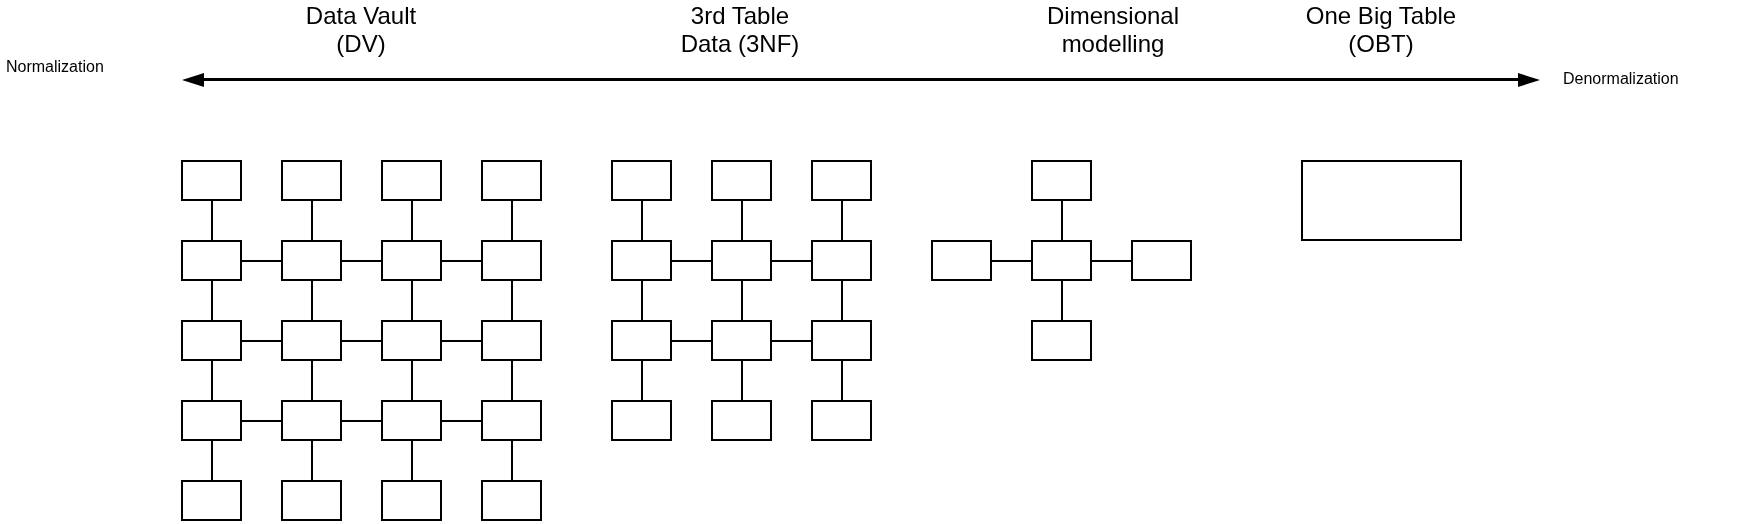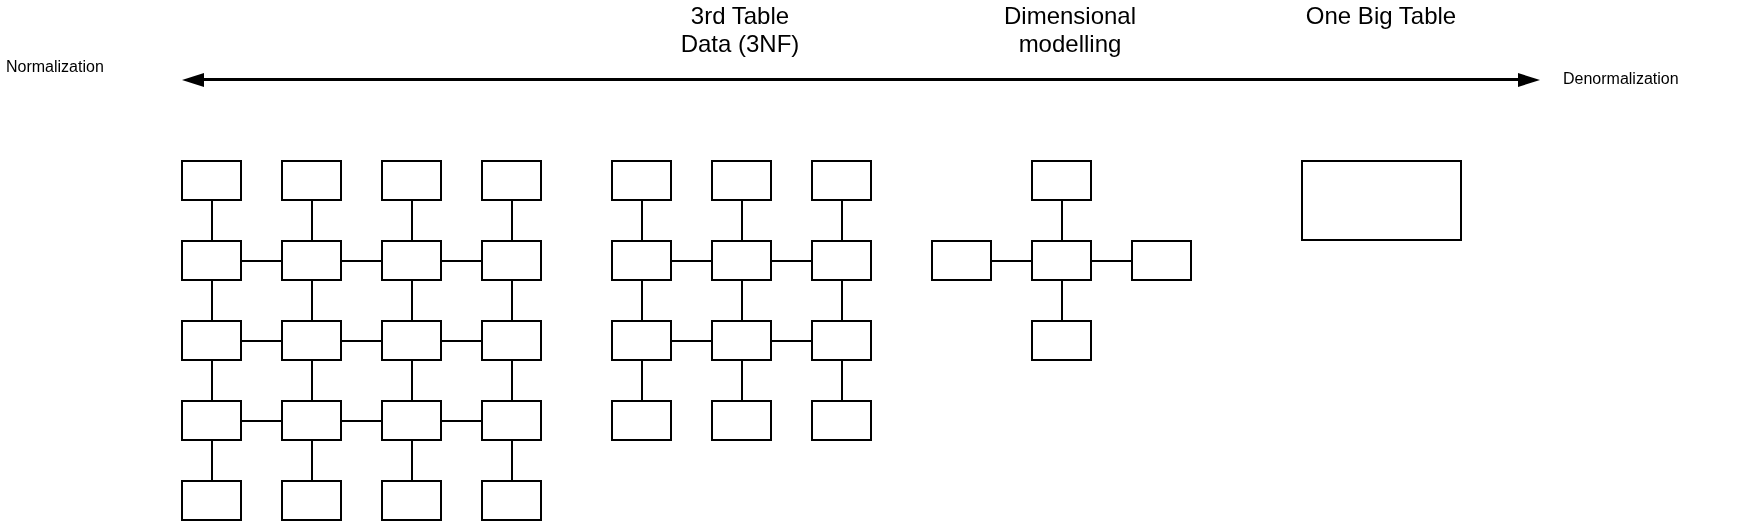--- a/index.html
+++ b/index.html
@@ -69,33 +69,38 @@
 <div class="canvas">
 
   <span class="axis-label left">Normalization</span>
 
   <div class="arrow-shaft"></div>
   <div class="arrow-head left"></div>
   <div class="arrow-head right"></div>
 
   <span class="axis-label right">Denormalization</span>
 
+  <div class="model-label" style="left:361px">
+    <div>Data Vault</div>
+    <div>(DV)</div>
+  </div>
 
   <div class="model-label" style="left:740px">
     <div>3rd Table</div>
     <div>Data (3NF)</div>
   </div>
 
-  <div class="model-label" style="left:1070px">
+  <div class="model-label" style="left:1113px">
     <div>Dimensional</div>
     <div>modelling</div>
   </div>
 
   <div class="model-label" style="left:1381px">
     <div>One Big Table</div>
+    <div>(OBT)</div>
   </div>
 
   <div id="schema-data-vault" class="schema" style="left: 181px; top: 160px;">
       <div class="tbox" style="left: 0px; top: 0px; width: 61px; height: 41px;"></div>
       <div class="tbox" style="left: 0px; top: 80px; width: 61px; height: 41px;"></div>
       <div class="tbox" style="left: 0px; top: 160px; width: 61px; height: 41px;"></div>
       <div class="tbox" style="left: 0px; top: 240px; width: 61px; height: 41px;"></div>
       <div class="tbox" style="left: 0px; top: 320px; width: 61px; height: 41px;"></div>
       <div class="tbox" style="left: 100px; top: 0px; width: 61px; height: 41px;"></div>
       <div class="tbox" style="left: 100px; top: 80px; width: 61px; height: 41px;"></div>

